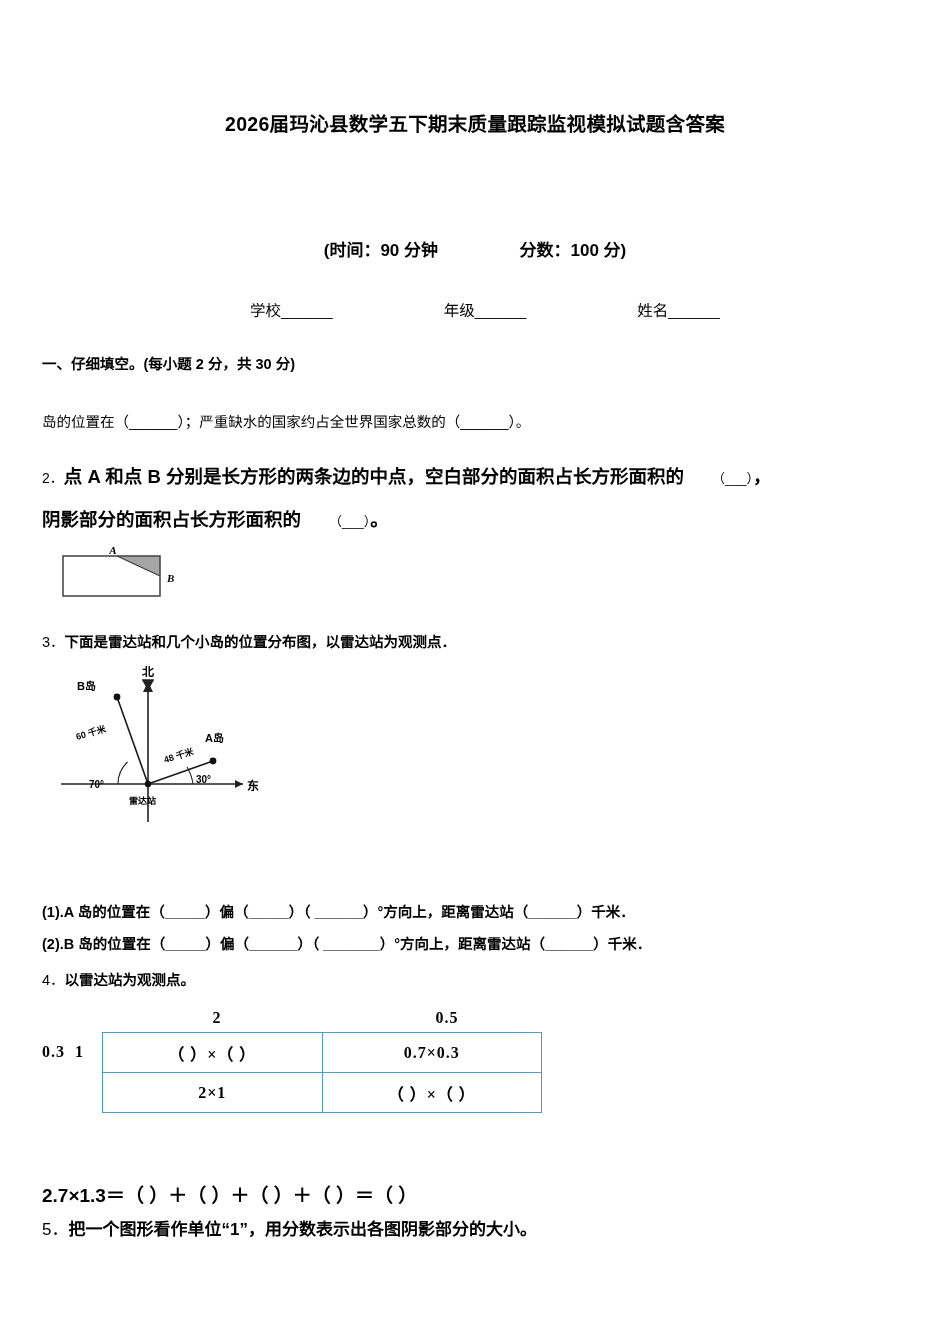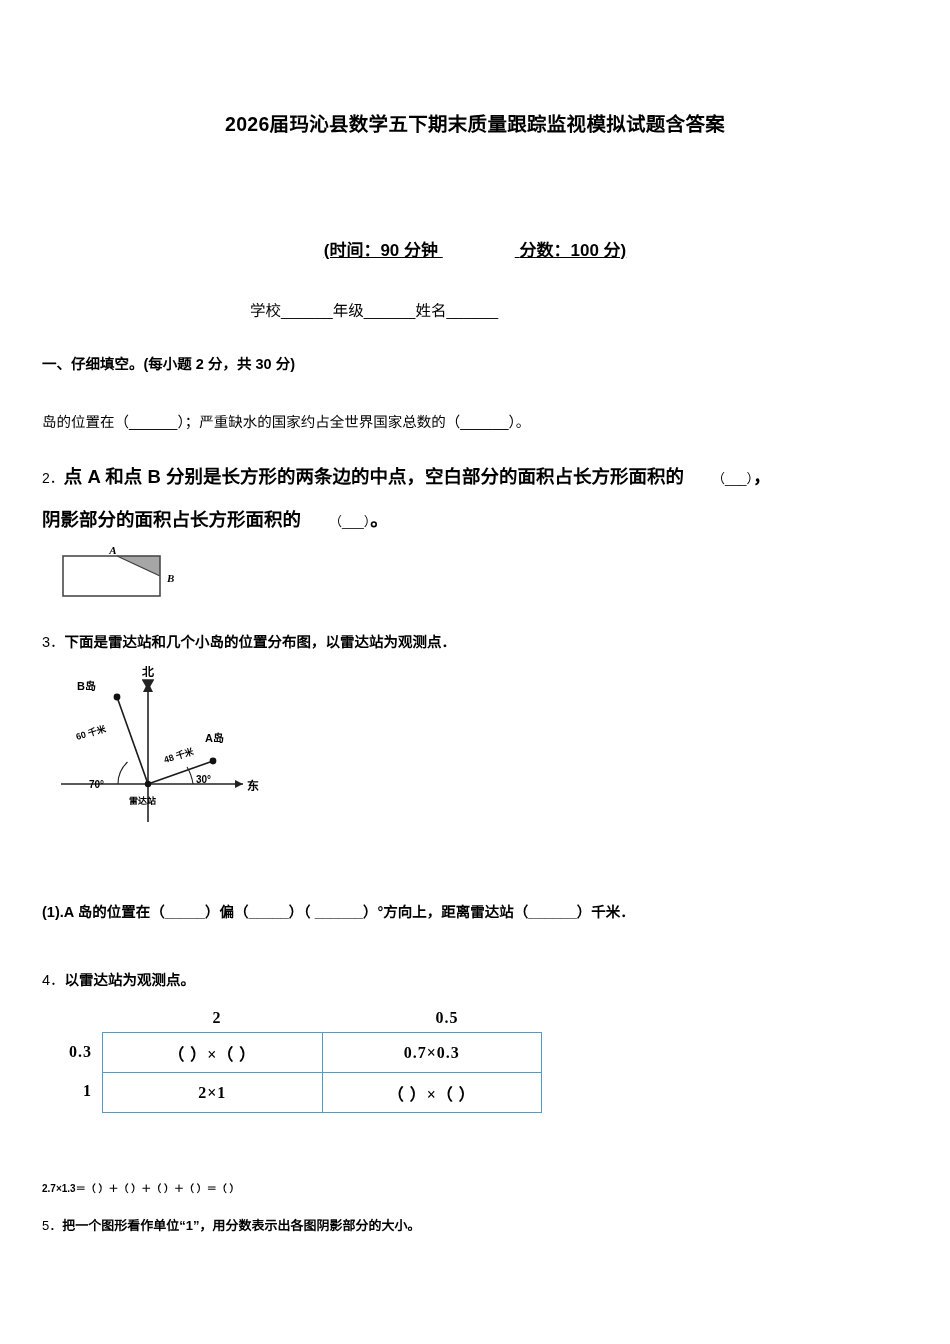--- a/index.html
+++ b/index.html
@@ -41,35 +41,34 @@
   
   .meta-line {
     position: absolute;
     top: 236px;
     left: 0;
     right: 0;
     text-align: center;
     font-family: "Liberation Sans", "DejaVu Sans", sans-serif;
     font-weight: bold;
     font-size: 17px;
-    text-decoration: underline;
   }
   .meta-line .gap {
     display: inline-block;
     width: 72px;
   }
 
   
   .ident-line {
     position: absolute;
     top: 298px;
     left: 250px;
     width: 470px;
     display: flex;
-    justify-content: flex-start;
+    justify-content: space-between;
     font-size: 15.5px;
     font-family: "Liberation Sans", "DejaVu Sans", sans-serif;
   }
   .ident-item { white-space: nowrap; }
 
   
   .section-head {
     position: absolute;
     left: 42px;
     top: 352px;
@@ -197,21 +196,20 @@
   }
   .calc-colheads .ch {
     flex: 1;
     text-align: center;
     letter-spacing: 1px;
   }
   .calc-body { display: flex; }
   .calc-rowheads {
     width: 60px;
     display: flex;
-    flex-direction: column;
   }
   .calc-rowheads .rh {
     height: 39px;
     display: flex;
     align-items: center;
     justify-content: flex-end;
     padding-right: 10px;
     font-size: 16px;
     font-weight: bold;
     font-family: "Liberation Serif", "DejaVu Serif", serif;
@@ -233,32 +231,32 @@
     font-family: "Liberation Serif", "DejaVu Serif", serif;
     letter-spacing: 1px;
     padding: 0;
   }
 
   
   .eq-line {
     position: absolute;
     left: 42px;
     top: 1180px;
-    font-size: 10px;
+    font-size: 19px;
     font-family: "Liberation Sans", "DejaVu Sans", sans-serif;
     font-weight: bold;
     white-space: nowrap;
   }
 
   
   .q5-text {
     position: absolute;
     left: 42px;
     top: 1215px;
-    font-size: 13px;
+    font-size: 17px;
     font-family: "Liberation Sans", "DejaVu Sans", sans-serif;
     font-weight: bold;
     white-space: nowrap;
   }
   .q5-text .num { font-weight: normal; }
 
   svg { display: block; overflow: visible; }
 </style>
 </head>
 <body>
@@ -341,20 +339,21 @@
       <text x="150" y="80" font-family="Liberation Sans, sans-serif" font-size="11" font-weight="bold" fill="#000">A岛</text>
       <text x="22" y="78" font-family="Liberation Sans, sans-serif" font-size="9" font-weight="bold" fill="#000" transform="rotate(-16 22 78)">60 千米</text>
       <text x="110" y="101" font-family="Liberation Sans, sans-serif" font-size="9" font-weight="bold" fill="#000" transform="rotate(-17 110 101)">48 千米</text>
       <text x="34" y="126" font-family="Liberation Sans, sans-serif" font-size="10" font-weight="bold" fill="#000">70°</text>
       <text x="141" y="121" font-family="Liberation Sans, sans-serif" font-size="10" font-weight="bold" fill="#000">30°</text>
       <text x="74" y="142" font-family="Liberation Sans, sans-serif" font-size="9" font-weight="bold" fill="#000">雷达站</text>
     </svg>
   </div>
 
   <div class="q3-sub1">(1).A 岛的位置在（_____）偏（_____）（ ______）°方向上，距离雷达站（______）千米．</div>
+  <div class="q3-sub2">(2).B 岛的位置在（_____）偏（______）（ _______）°方向上，距离雷达站（______）千米．</div>
 
   <div class="q4-text">
     <span class="num">4．</span><span>以雷达站为观测点。</span>
   </div>
 
   <div class="calc-wrap">
     <div class="calc-colheads">
       <div class="ch">2</div>
       <div class="ch">0.5</div>
     </div>

